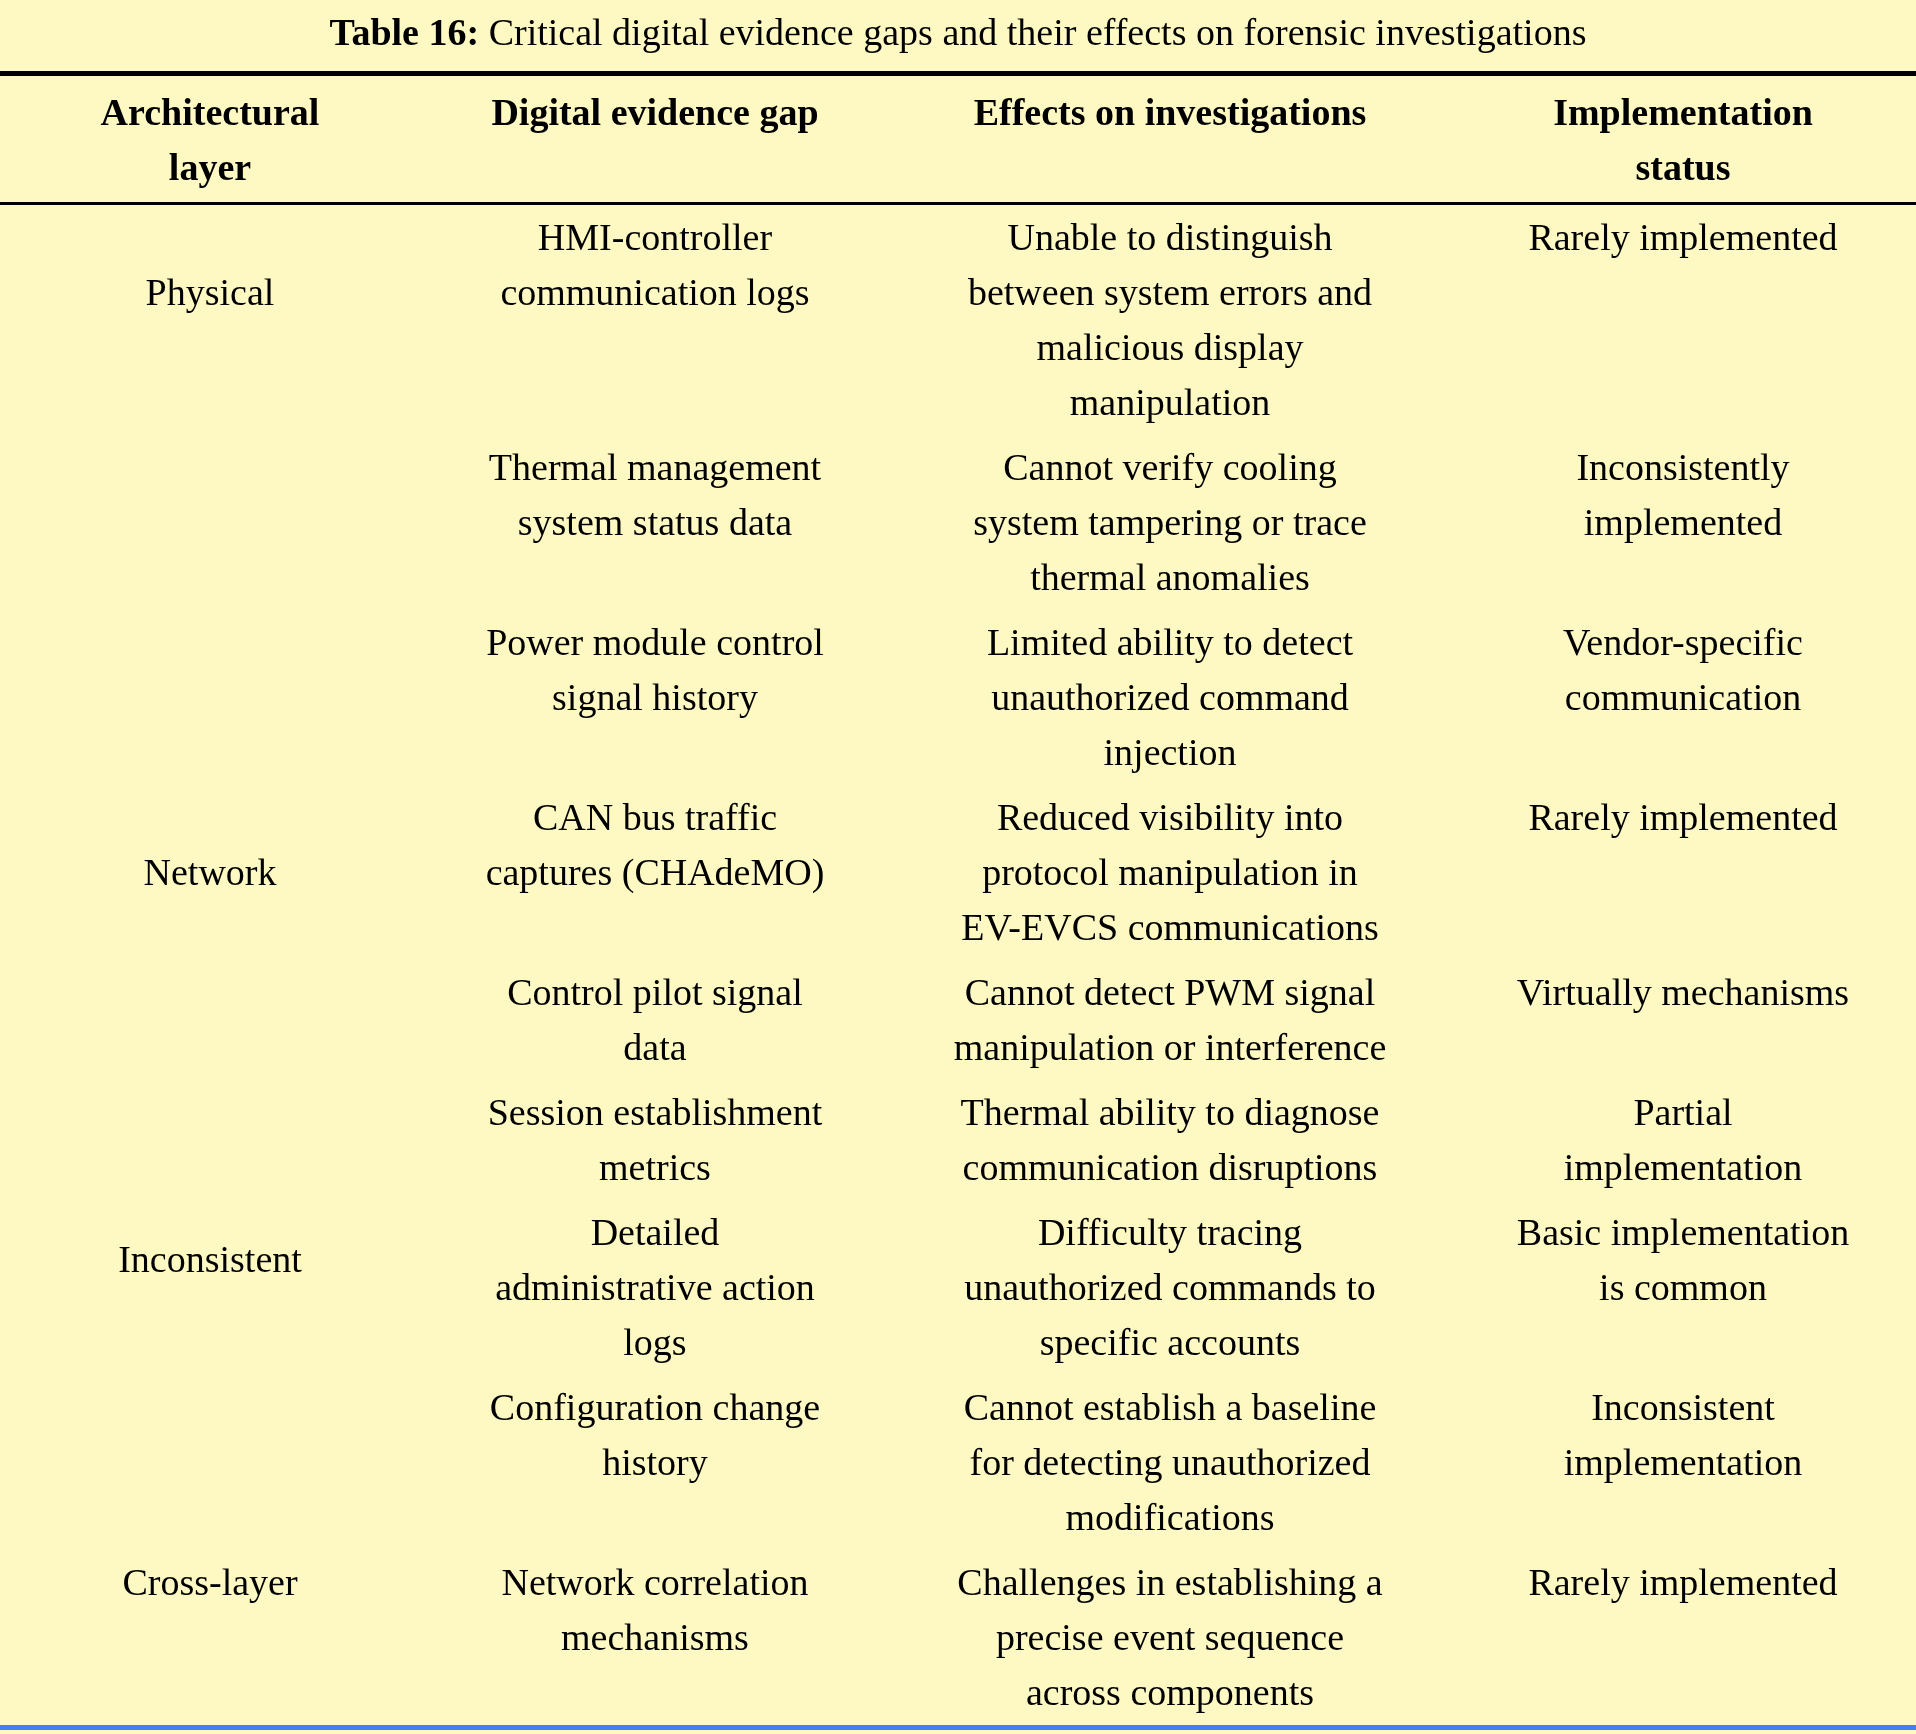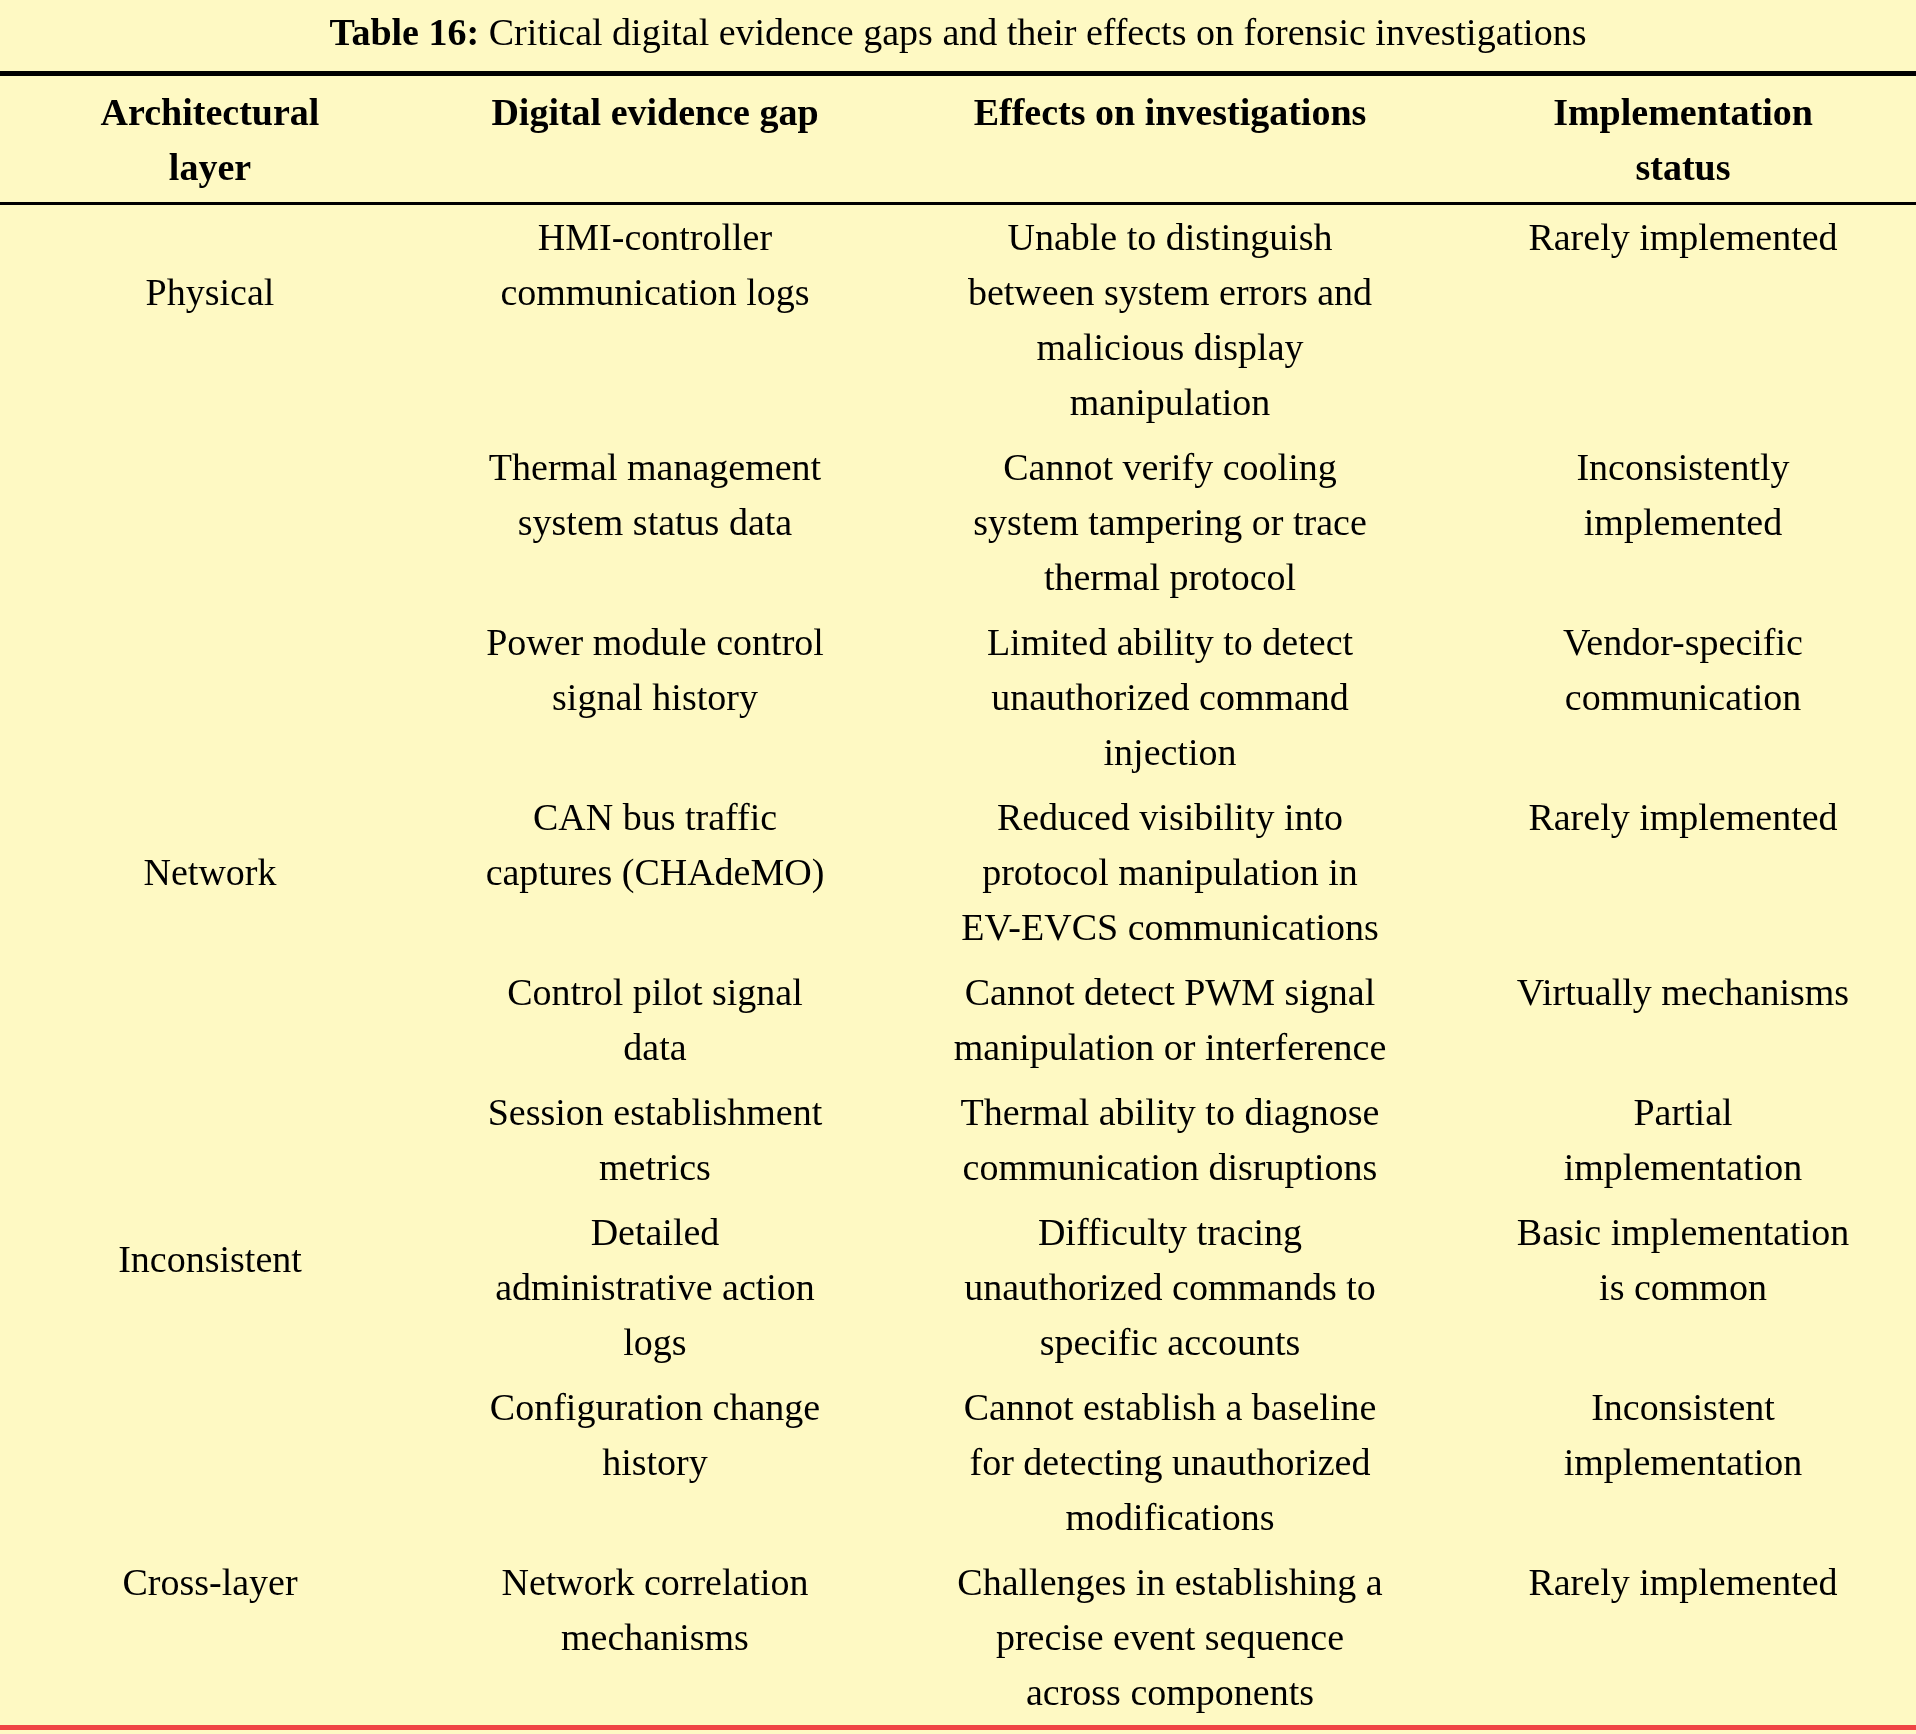--- a/index.html
+++ b/index.html
@@ -26,21 +26,21 @@
     white-space: nowrap;
   }
   .caption .caption-label {
     font-weight: 700;
   }
   table.evidence-table {
     width: 1916px;
     border-collapse: collapse;
     table-layout: fixed;
     border-top: 5px solid #000000;
-    border-bottom: 5px solid #ef4444;
+    border-bottom: 5px solid #3b82f6;
     padding-left: 17px;
   }
   col.c1 { width: 420px; }
   col.c2 { width: 470px; }
   col.c3 { width: 560px; }
   col.c4 { width: 466px; }
   th, td {
     font-size: 38px;
     line-height: 55px;
     text-align: center;
@@ -94,21 +94,21 @@
 between system errors and
 malicious display
 manipulation</td>
         <td>Rarely implemented</td>
       </tr>
       <tr>
         <td>Thermal management
 system status data</td>
         <td>Cannot verify cooling
 system tampering or trace
-thermal protocol</td>
+thermal anomalies</td>
         <td>Inconsistently
 implemented</td>
       </tr>
       <tr>
         <td>Power module control
 signal history</td>
         <td>Limited ability to detect
 unauthorized command
 injection</td>
         <td>Vendor-specific

